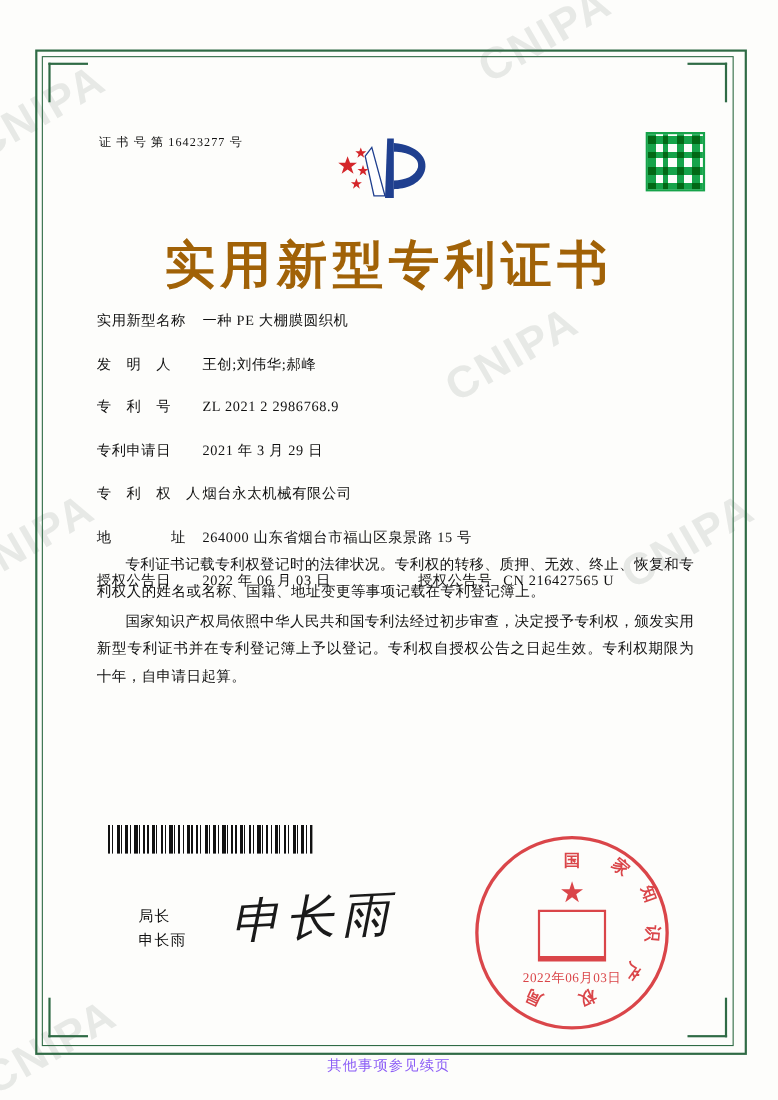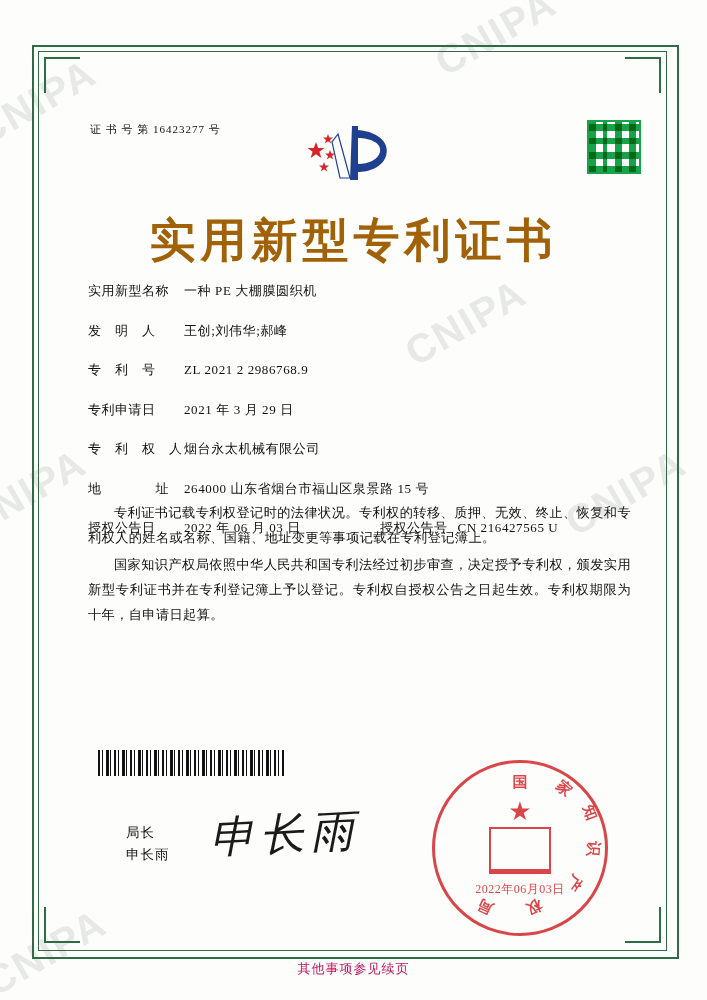--- a/index.html
+++ b/index.html
@@ -276,21 +276,21 @@
     letter-spacing: 0.5px;
   }
 
   .footer-note {
     position: absolute;
     left: 0;
     right: 0;
     top: 960px;
     text-align: center;
     font-size: 13px;
-    color: #be185d;
+    color: #8b5cf6;
     letter-spacing: 1px;
     z-index: 6;
   }
 </style>
 </head>
 <body>
 
 <div class="page">
 
   <div class="watermark-layer">

